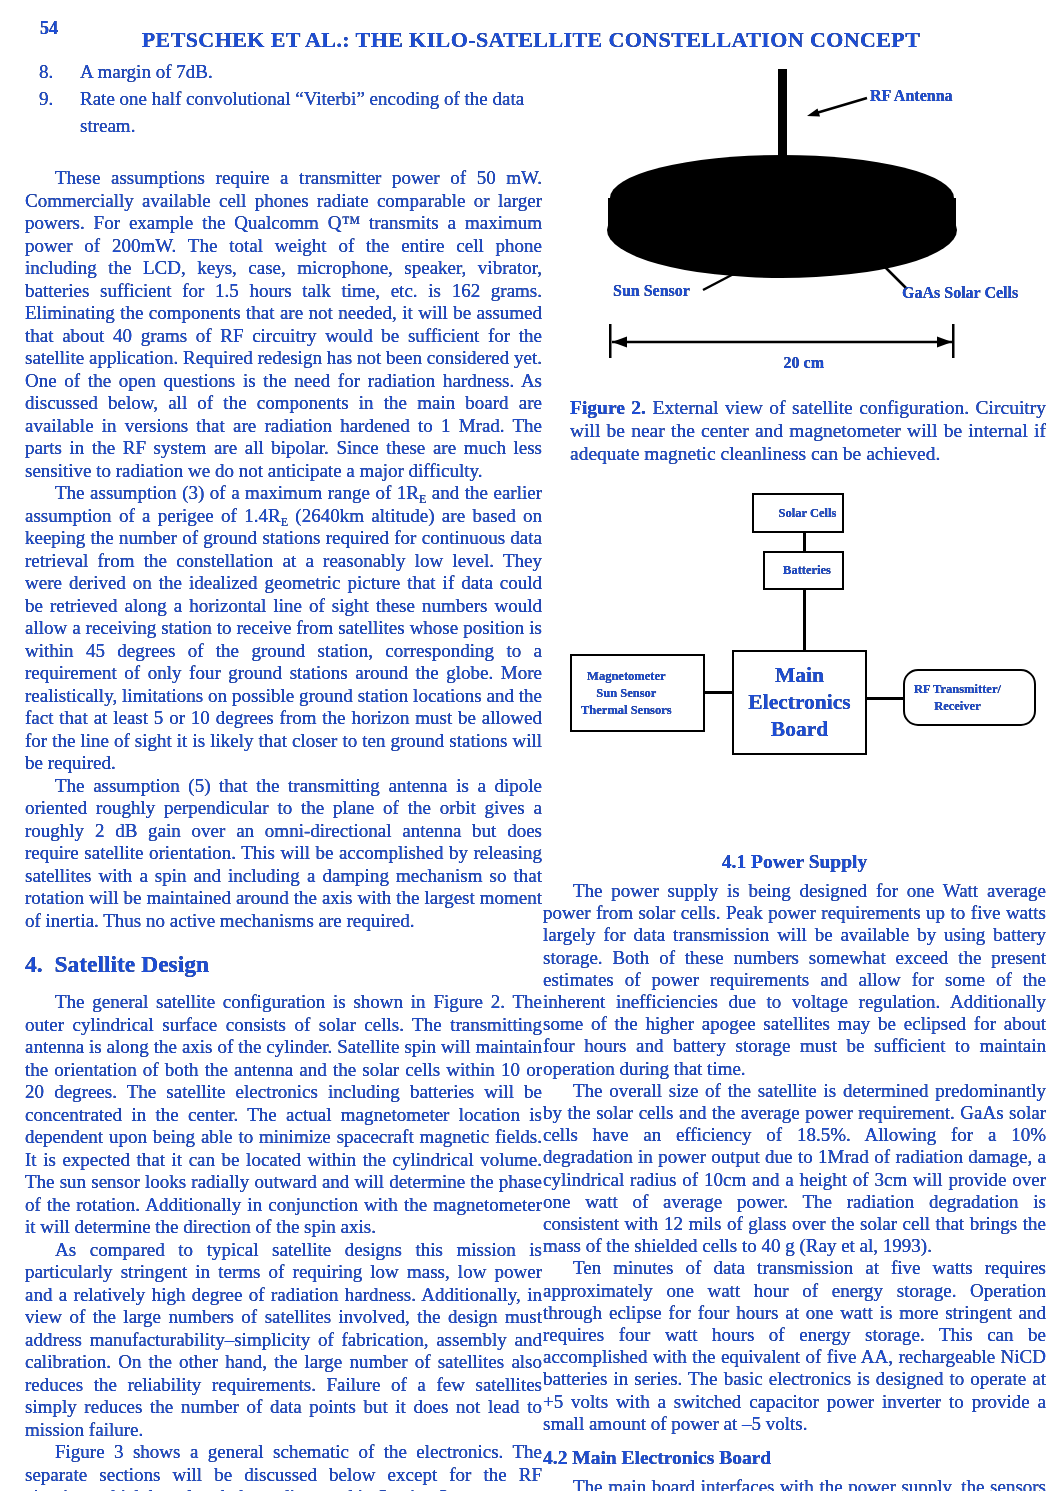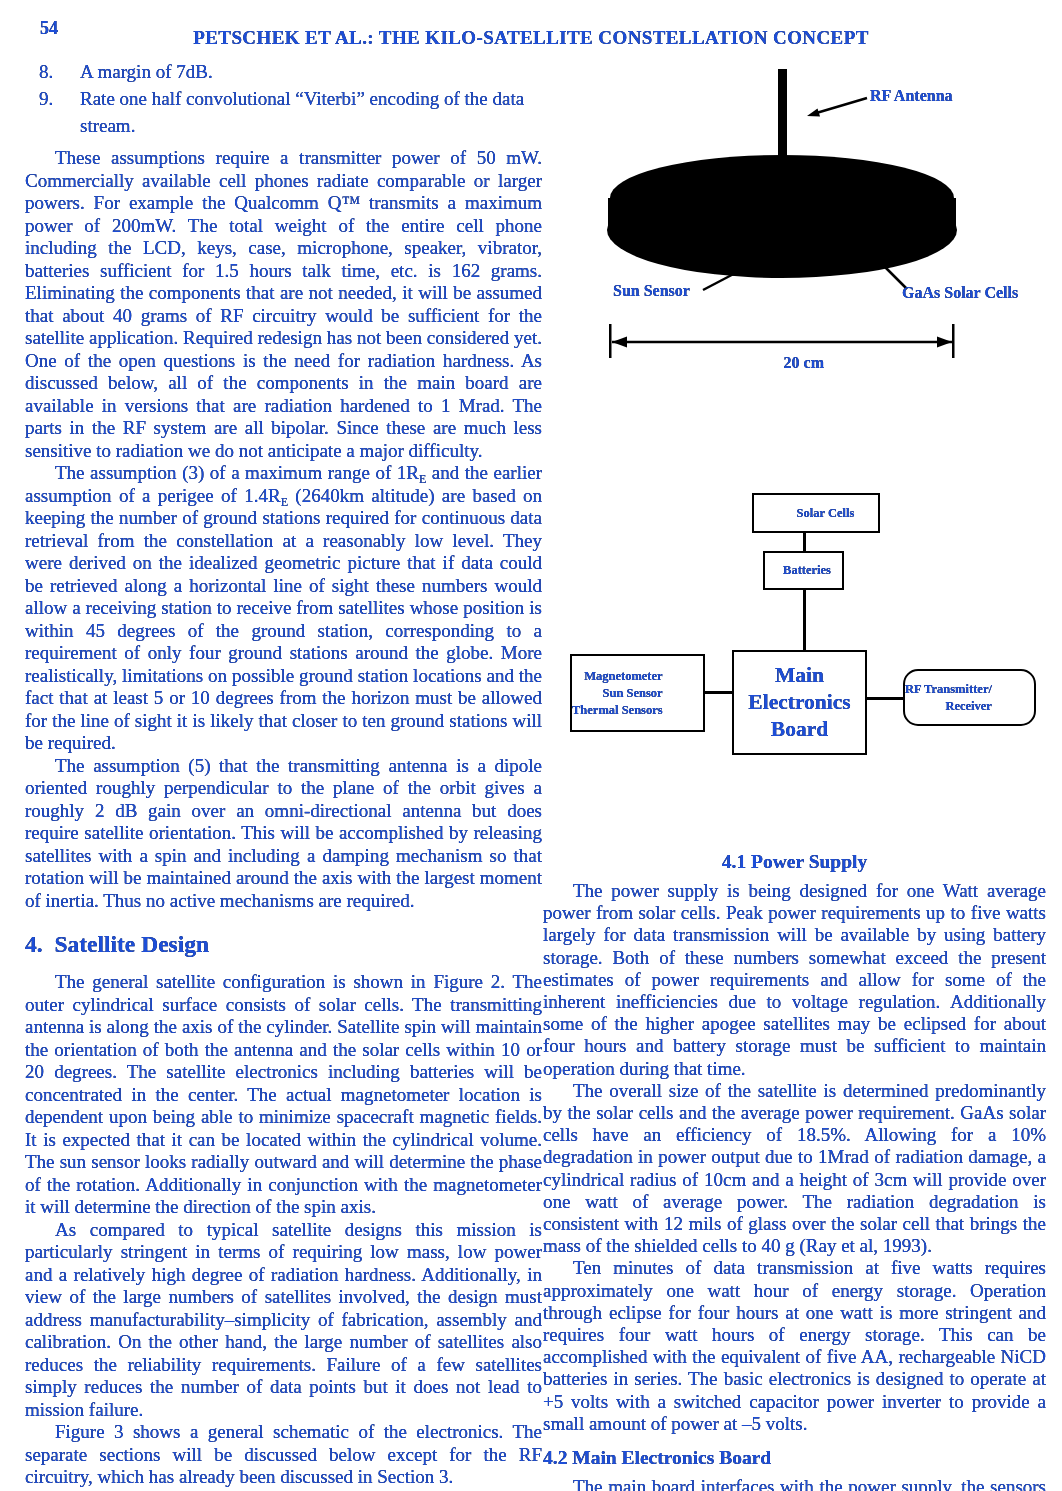--- a/index.html
+++ b/index.html
@@ -5,42 +5,42 @@
   html,body{margin:0;padding:0;background:#e8e8e8;}
   .page{
     position:relative;width:1062px;height:1491px;background:#ffffff;
     font-family:Liberation Serif, serif;color:#1d4ed8;
     overflow:hidden;margin:0 auto;
   }
   .inktext{text-shadow:0 0 .45px #000;}
   
   .pageno{position:absolute;left:40px;top:18px;font-size:18px;font-weight:bold;}
   .rtitle{position:absolute;left:0;top:27px;width:1062px;text-align:center;
-    font-size:19px;letter-spacing:.4px;font-weight:bold;}
+    font-size:22px;letter-spacing:.4px;font-weight:bold;}
   
   .col-left{position:absolute;left:25px;top:58px;width:517px;}
   .li{display:flex;font-size:19px;line-height:27px;}
   .li .num{margin-left:14px;width:41px;flex:none;}
   .body{font-size:19px;line-height:22.5px;text-align:justify;text-indent:30px;margin:0;}
-  .mt{margin-top:8px;}
+  .mt{margin-top:28px;}
   .h-sec{font-size:23.5px;font-weight:bold;margin:19px 0 13px 0;white-space:pre;}
   .sub{font-size:12px;vertical-align:-4px;line-height:0;}
   
   .fig2{position:absolute;left:545px;top:58px;width:502px;height:336px;}
   .fig2 svg{position:absolute;left:0;top:0;}
   .flabel{position:absolute;font-size:16px;font-weight:bold;white-space:nowrap;}
   .fig2-caption{position:absolute;left:570px;top:396px;width:476px;
     font-size:19.5px;line-height:23px;text-align:justify;}
   .capb{font-weight:bold;}
   
   .fig3{position:absolute;left:545px;top:487px;width:500px;height:292px;}
   .f3box{position:absolute;border:2.5px solid #000;background:#fff;box-sizing:border-box;
     display:flex;align-items:center;justify-content:center;font-weight:bold;text-align:center;}
   .f3small{font-size:12.5px;line-height:17px;}
-  .f3left{justify-content:flex-start;text-align:right;white-space:pre-line;}
+  .f3left{justify-content:flex-start;text-align:center;padding-left:9px;white-space:pre-line;}
   .f3main{font-size:21.5px;line-height:27px;}
   .f3line{position:absolute;background:#000;}
   .fig3-caption{position:absolute;left:575px;top:786px;width:470px;font-size:19.5px;}
   
   .col-right{position:absolute;left:543px;top:843px;width:503px;}
   .h-sub{font-size:19.5px;font-weight:bold;margin:8px 0 7px 0;text-align:center;}
   .h-sub2{font-size:19.5px;font-weight:bold;margin:12px 0 7px 0;}
   .col-right .body{line-height:22.2px;}
 </style>
 </head>
@@ -94,29 +94,33 @@
       <line x1="67" y1="284" x2="407" y2="284" stroke="#000" stroke-width="2.5"></line>
       <polygon points="67,284 82,278.5 82,289.5" fill="#000"></polygon>
       <polygon points="407,284 392,278.5 392,289.5" fill="#000"></polygon>
     </svg>
     <span class="flabel inktext" style="left:325px;top:29px;">RF Antenna</span>
     <span class="flabel inktext" style="left:68px;top:224px;">Sun Sensor</span>
     <span class="flabel inktext" style="left:357px;top:226px;">GaAs Solar Cells</span>
     <span class="flabel inktext" style="left:195px;top:296px;width:84px;text-align:right;">20 cm</span>
   </div>
 
+  <div class="fig2-caption inktext">
+    <span class="capb">Figure 2.</span>
+    <span>External view of satellite configuration.  Circuitry will be near the center and magnetometer will be internal if adequate magnetic cleanliness can be achieved.</span>
+  </div>
 
   <div class="fig3">
 
     <div class="f3line" style="left:258px;top:46px;width:2.5px;height:20px;"></div>
     <div class="f3line" style="left:258px;top:102px;width:2.5px;height:62px;"></div>
     <div class="f3line" style="left:159px;top:204px;width:29px;height:2.5px;"></div>
     <div class="f3line" style="left:321px;top:210px;width:38px;height:2.5px;"></div>
 
-    <div class="f3box f3small inktext" style="left:207px;top:6px;width:128px;height:40px;padding-left:19px;">Solar Cells</div>
+    <div class="f3box f3small inktext" style="left:207px;top:6px;width:92px;height:40px;padding-left:19px;">Solar Cells</div>
     <div class="f3box f3small inktext" style="left:218px;top:64px;width:81px;height:39px;padding-left:7px;">Batteries</div>
     <div class="f3box f3main inktext" style="left:187px;top:163px;width:135px;height:105px;padding:18px 10px;">Main Electronics Board</div>
     <div class="f3box f3small f3left inktext" style="left:25px;top:167px;width:135px;height:78px;">Magnetometer
 Sun Sensor
 Thermal Sensors</div>
     <div class="f3box f3small f3left inktext" style="left:358px;top:182px;width:133px;height:57px;border-radius:15px;">RF Transmitter/
 Receiver</div>
   </div>
 
 

